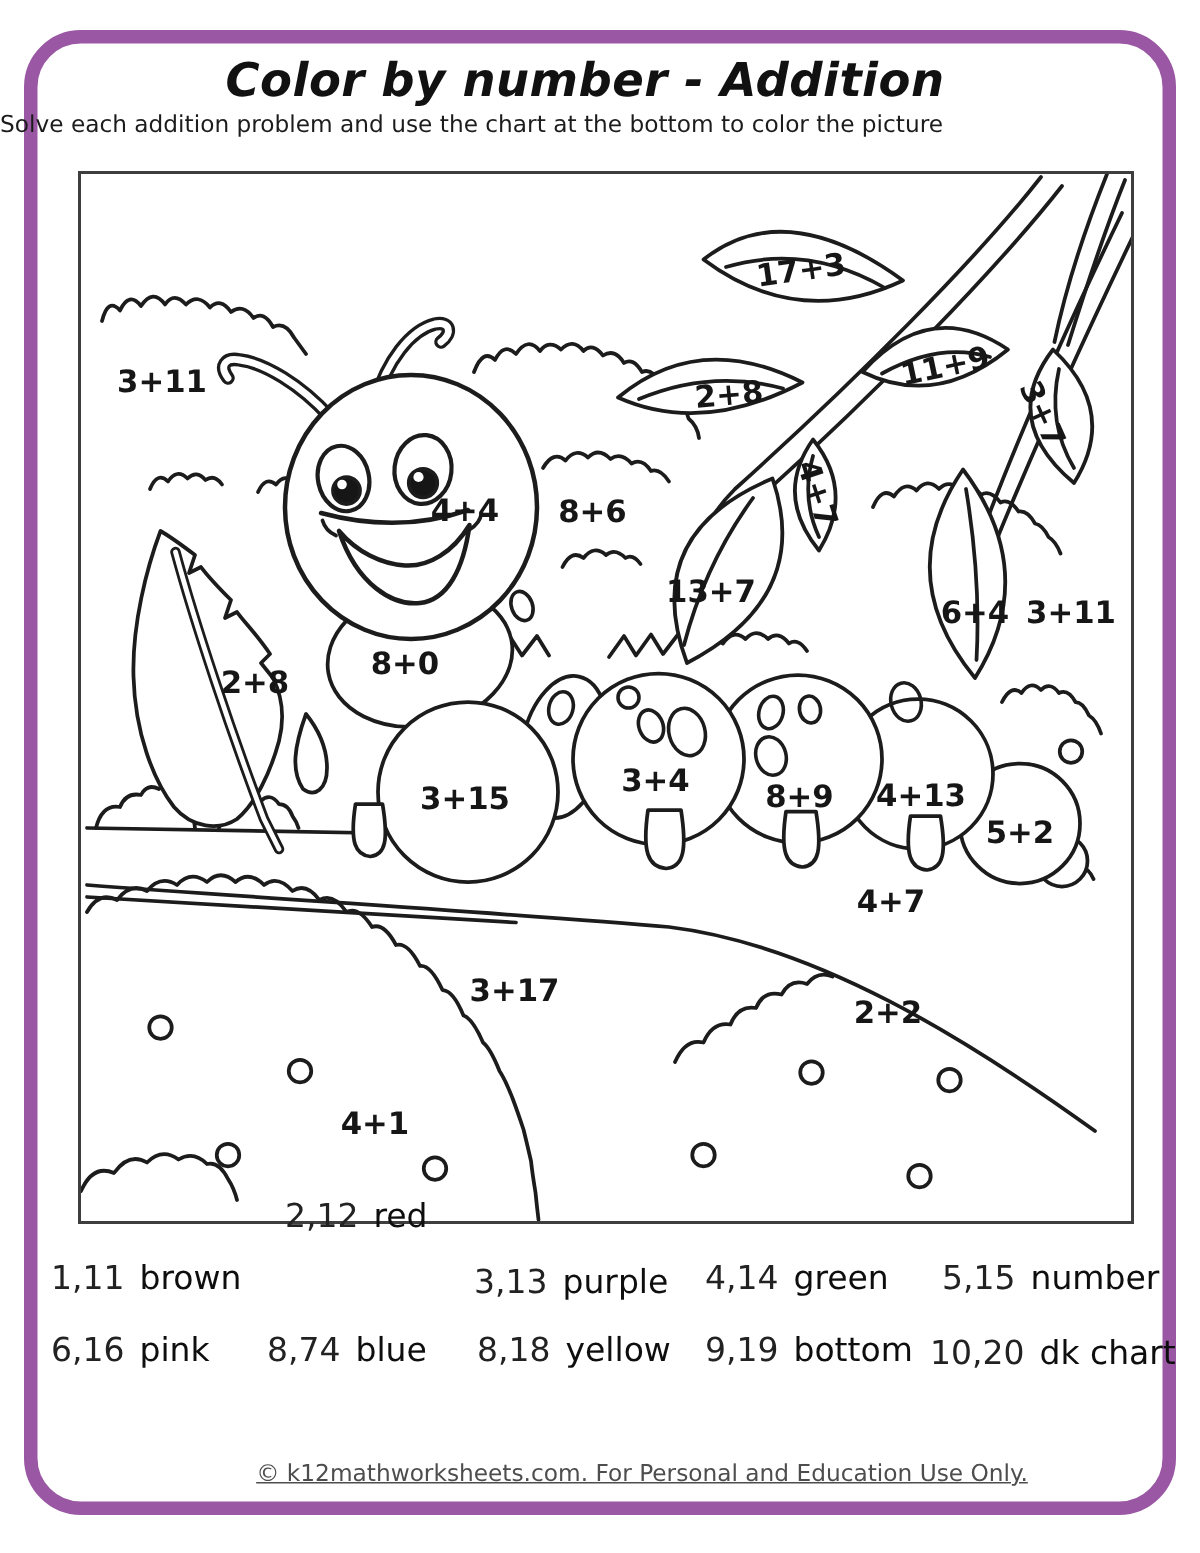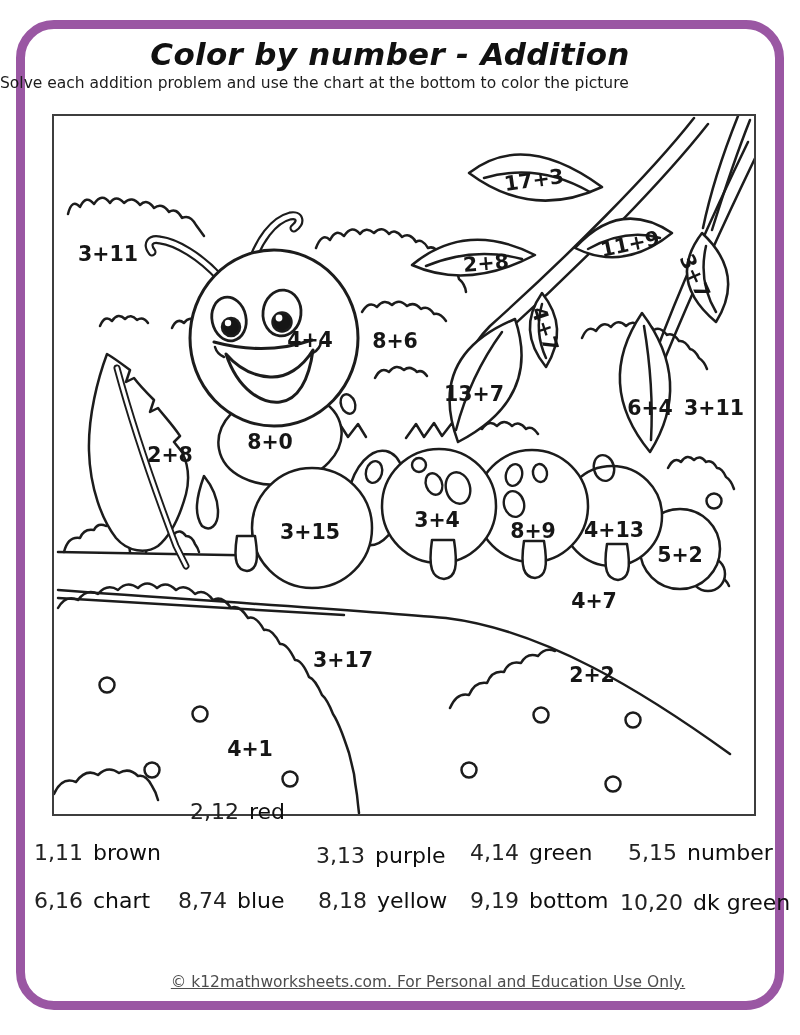--- a/index.html
+++ b/index.html
@@ -213,33 +213,33 @@
       <span class="legend-num">4,14</span>
       <span class="legend-color">green</span>
     </div>
   <div class="legend-cell" style="left:628px;top:840px">
       <span class="legend-num">5,15</span>
       <span class="legend-color">number</span>
     </div>
 
   <div class="legend-cell" style="left:34px;top:888px">
       <span class="legend-num">6,16</span>
-      <span class="legend-color">chart</span>
+      <span class="legend-color">pink</span>
     </div>
   <div class="legend-cell" style="left:178px;top:888px">
       <span class="legend-num">8,74</span>
       <span class="legend-color">blue</span>
     </div>
   <div class="legend-cell" style="left:318px;top:888px">
       <span class="legend-num">8,18</span>
       <span class="legend-color">yellow</span>
     </div>
   <div class="legend-cell" style="left:470px;top:888px">
       <span class="legend-num">9,19</span>
       <span class="legend-color">bottom</span>
     </div>
   <div class="legend-cell" style="left:620px;top:890px">
       <span class="legend-num">10,20</span>
-      <span class="legend-color">dk green</span>
+      <span class="legend-color">dk chart</span>
     </div>
 </div>
 
 <div class="footer-link">© k12mathworksheets.com. For Personal and Education Use Only.</div>
 
 </body></html>

